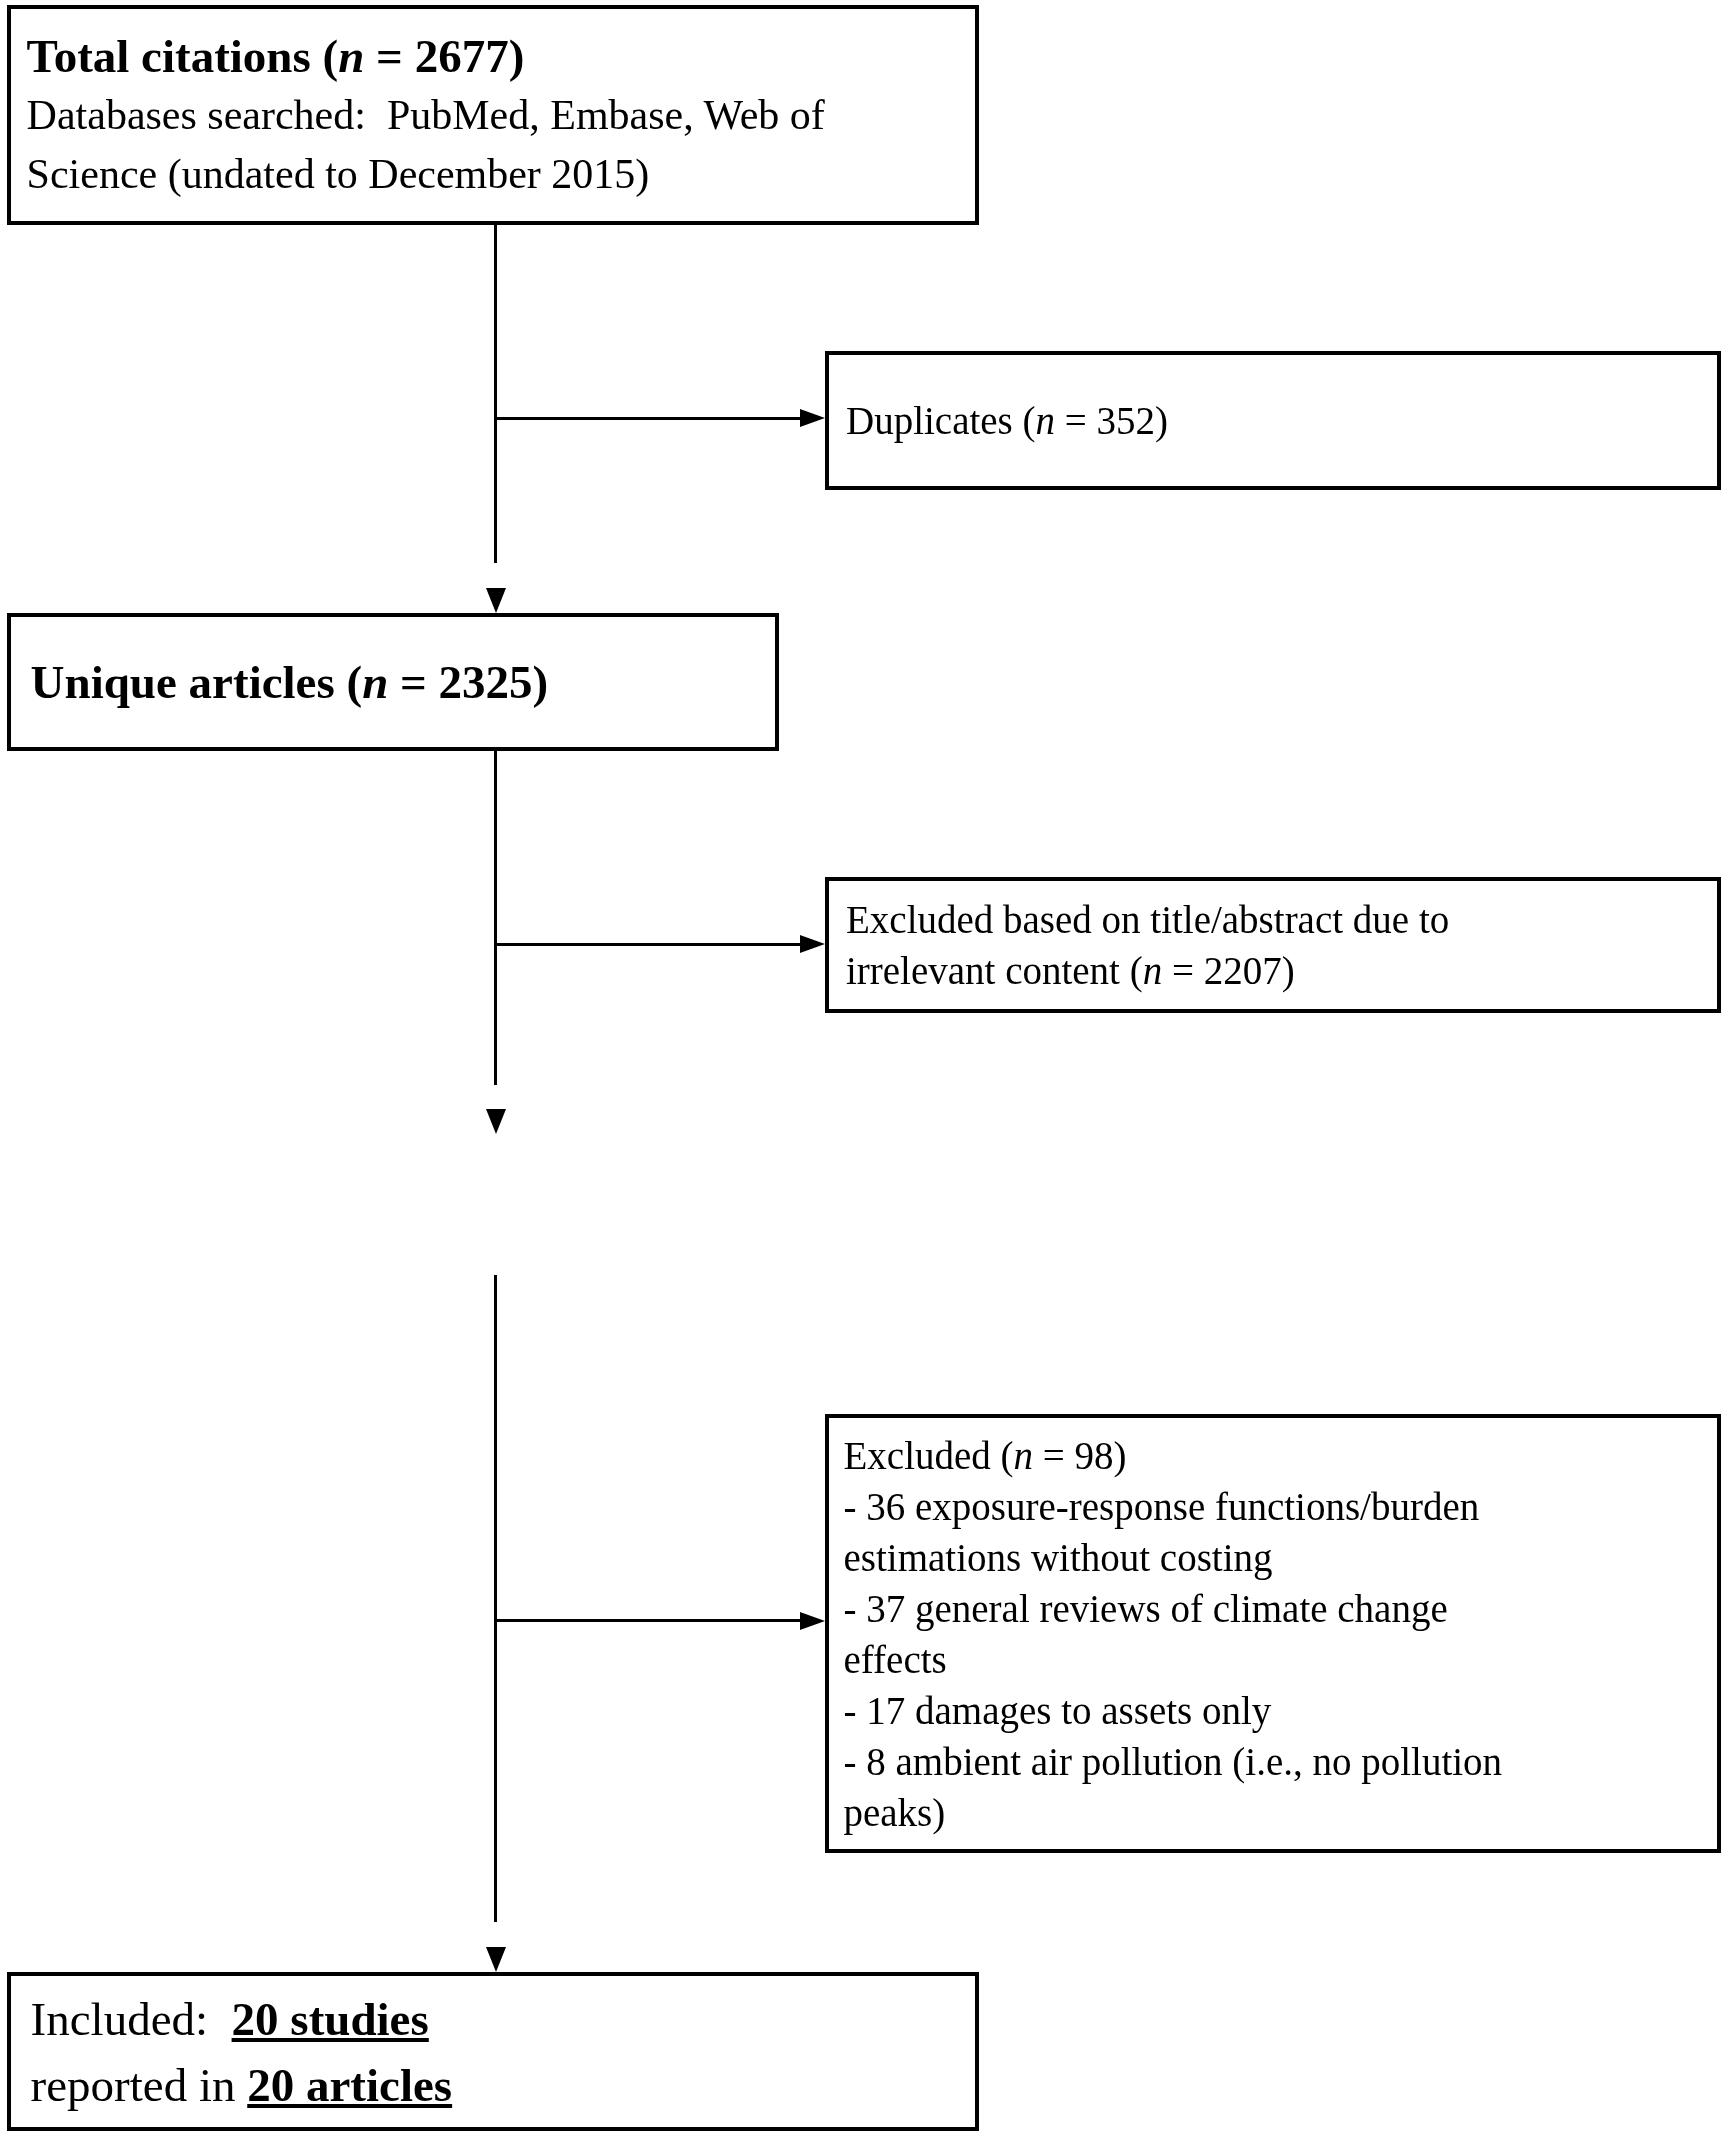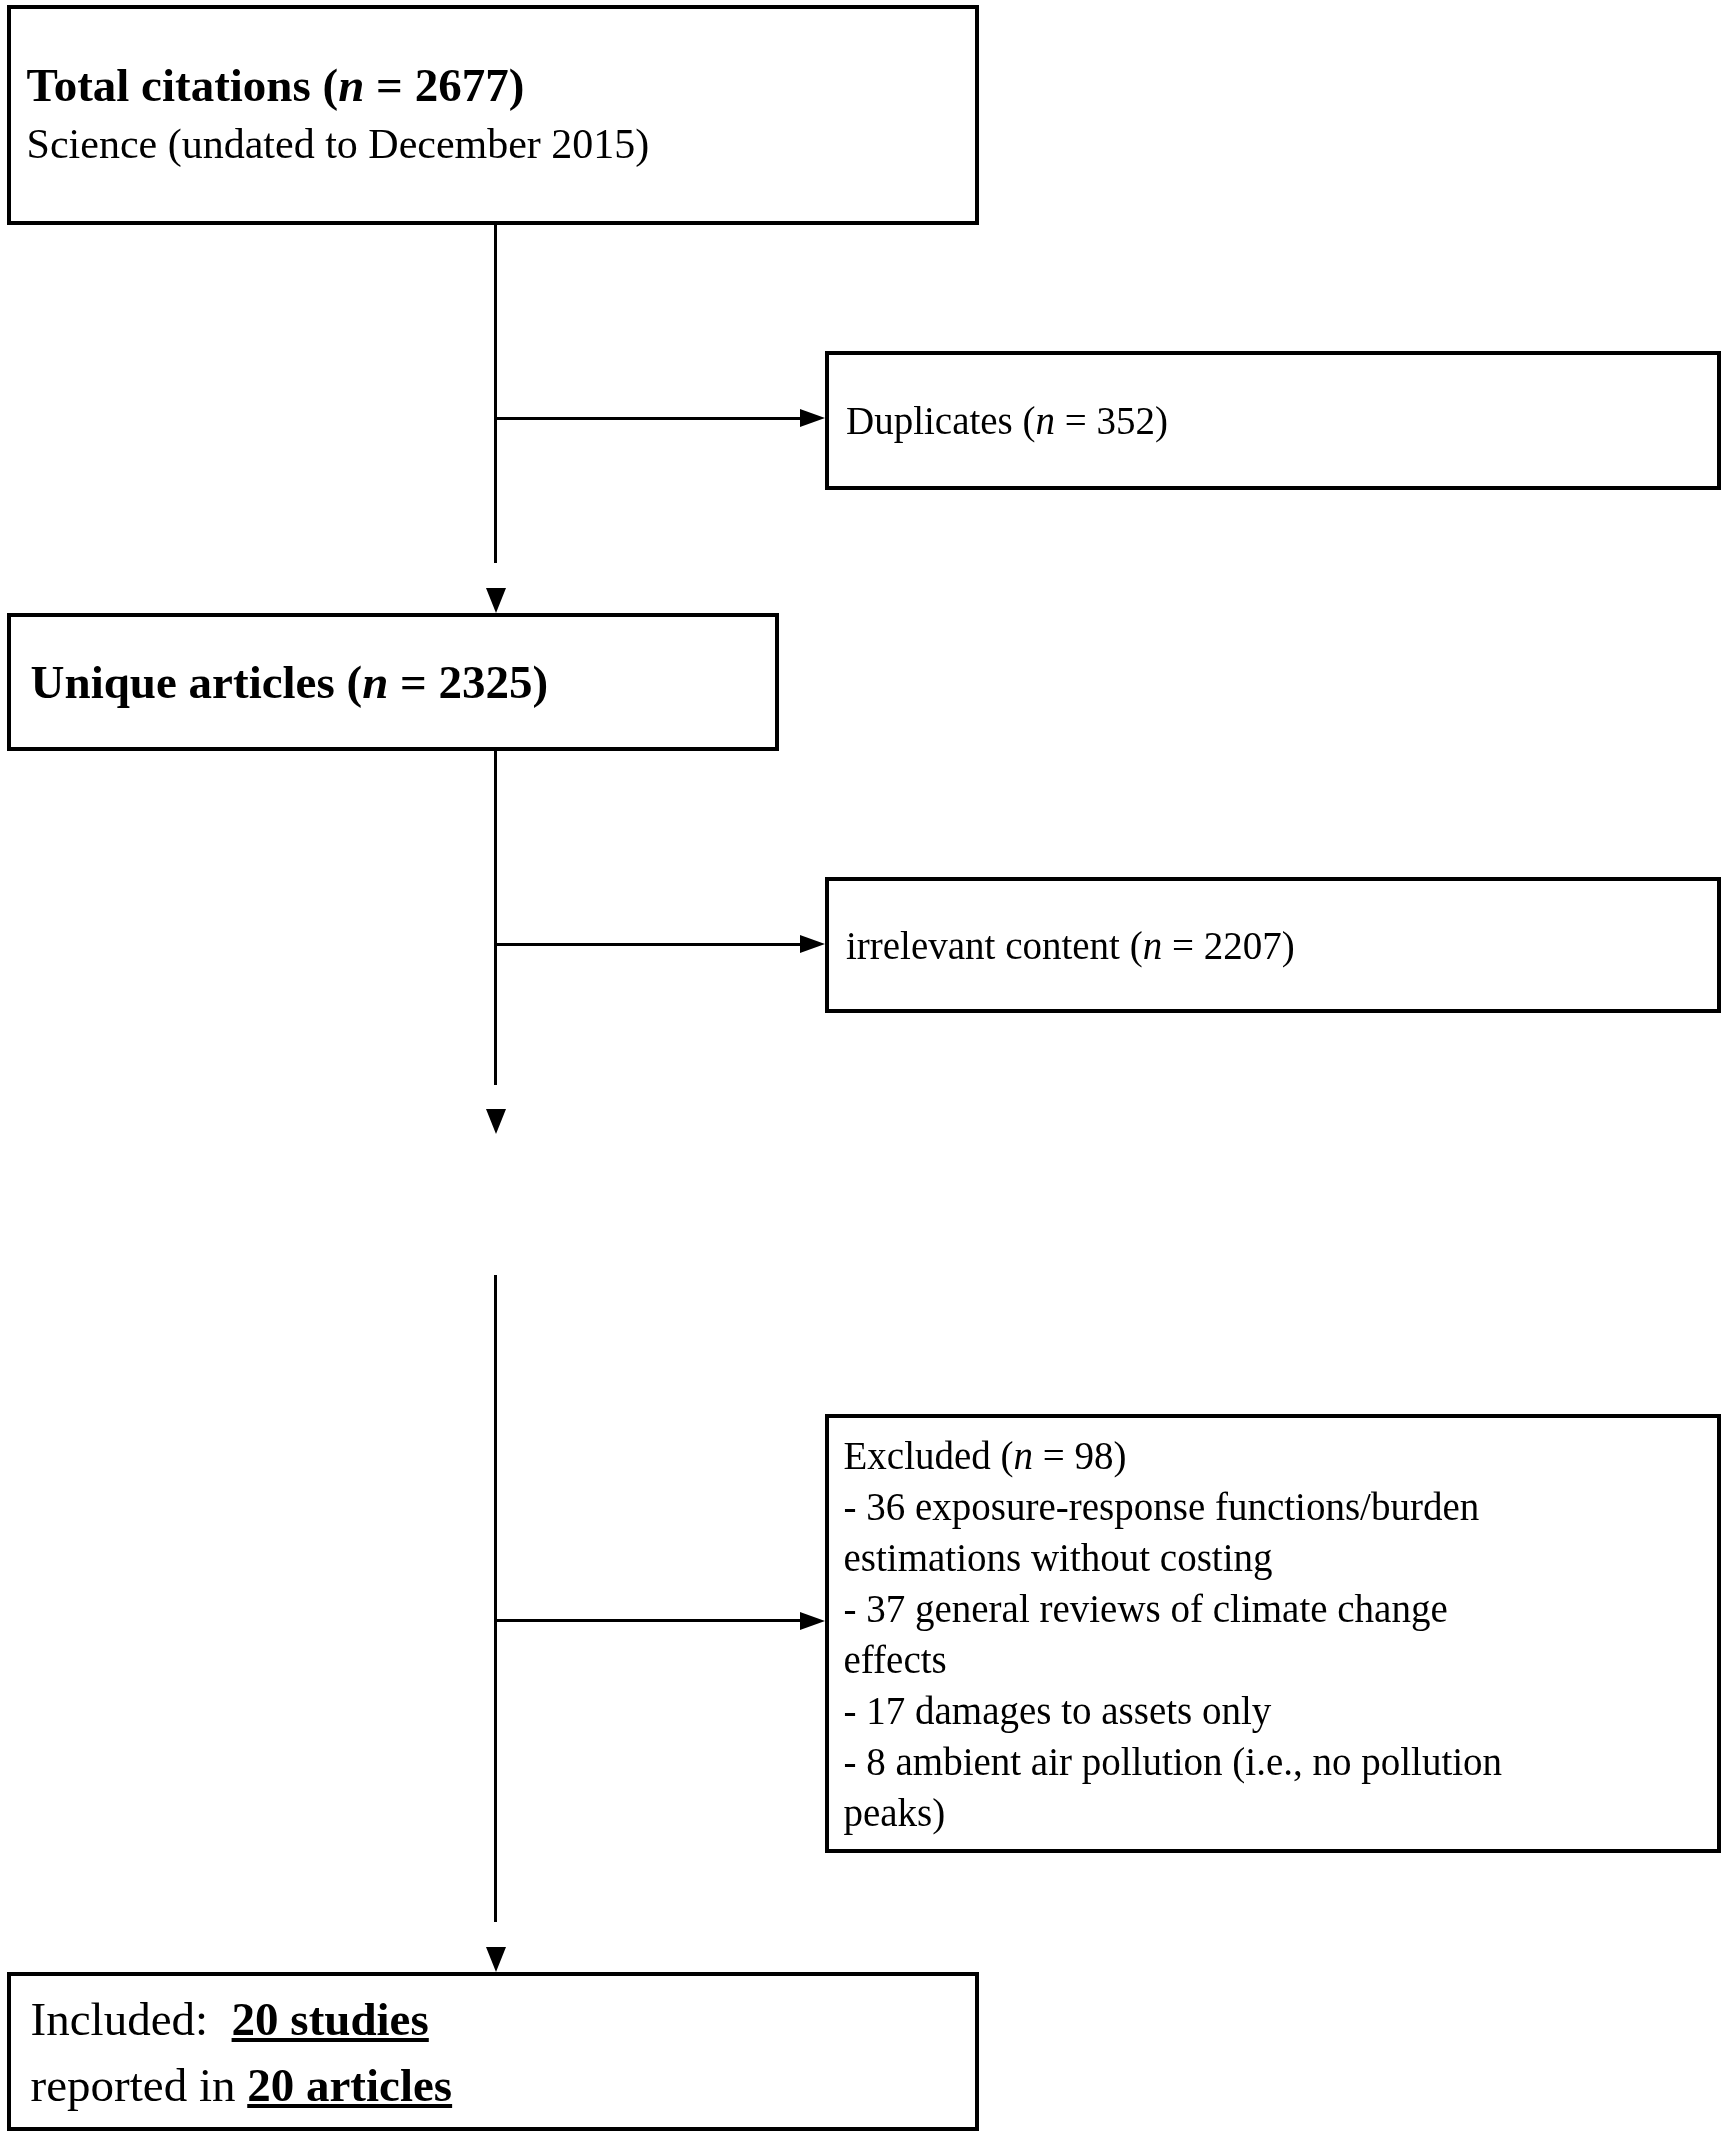--- a/index.html
+++ b/index.html
@@ -96,20 +96,21 @@
   #branch-3 { top: 1619px; width: 306px; }
   #arrow-right-3 { left: 800px; top: 1612px; }
 </style>
 </head>
 <body>
 
 <div id="canvas">
 
   <div class="box" id="box-total">
     <div class="line title-line"><span>Total citations (</span><span class="n-italic">n</span><span> = 2677)</span></div>
+    <div class="line body-line">Databases searched:  PubMed, Embase, Web of</div>
     <div class="line body-line">Science (undated to December 2015)</div>
   </div>
 
   <div class="vline" id="trunk-1"></div>
   <div class="arrow-down" id="arrow-down-1"></div>
   <div class="hline" id="branch-1"></div>
   <div class="arrow-right" id="arrow-right-1"></div>
 
   <div class="box" id="box-duplicates">
     <div class="line right-line"><span>Duplicates (</span><span class="n-italic">n</span><span> = 352)</span></div>
@@ -118,20 +119,21 @@
   <div class="box" id="box-unique">
     <div class="line title-line"><span>Unique articles (</span><span class="n-italic">n</span><span> = 2325)</span></div>
   </div>
 
   <div class="vline" id="trunk-2"></div>
   <div class="arrow-down" id="arrow-down-2"></div>
   <div class="hline" id="branch-2"></div>
   <div class="arrow-right" id="arrow-right-2"></div>
 
   <div class="box" id="box-excl-ta">
+    <div class="line right-line">Excluded based on title/abstract due to</div>
     <div class="line right-line"><span>irrelevant content (</span><span class="n-italic">n</span><span> = 2207)</span></div>
   </div>
 
 
   <div class="vline" id="trunk-3"></div>
   <div class="arrow-down" id="arrow-down-3"></div>
   <div class="hline" id="branch-3"></div>
   <div class="arrow-right" id="arrow-right-3"></div>
 
   <div class="box" id="box-excl-ft">

